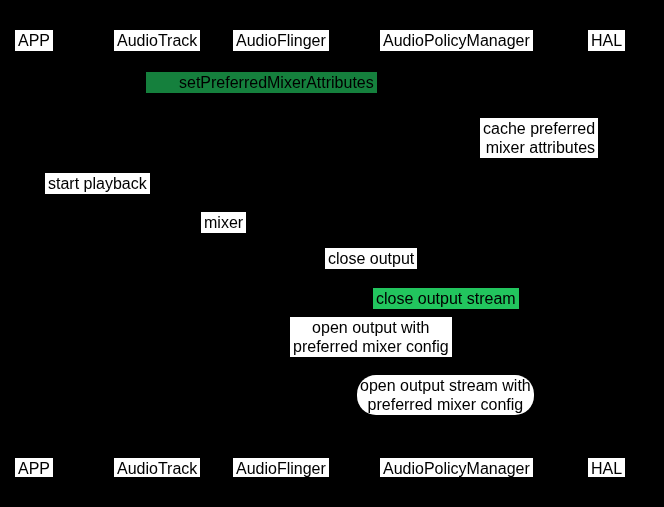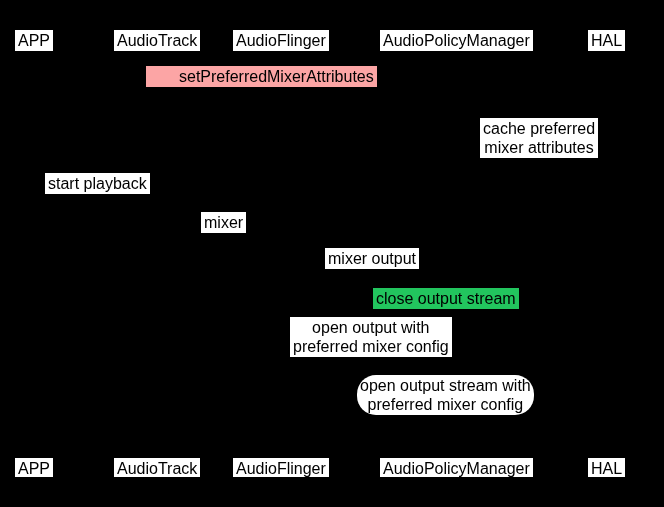--- a/index.html
+++ b/index.html
@@ -20,38 +20,38 @@
     background: #ffffff;
     color: #000000;
     font-size: 16px;
     line-height: 19px;
     padding: 1px 3px;
     white-space: pre-line;
     text-align: center;
     box-sizing: border-box;
   }
   .seq-label.align-left {
-    text-align: center;
+    text-align: right;
   }
 </style>
 </head>
 <body>
 
 <div class="canvas" style="background: rgb(0, 0, 0);">
     <div class="seq-label" style="left: 15px; top: 30px; background: rgb(255, 255, 255); color: rgb(0, 0, 0);">APP</div>
     <div class="seq-label" style="left: 114px; top: 30px; background: rgb(255, 255, 255); color: rgb(0, 0, 0);">AudioTrack</div>
     <div class="seq-label" style="left: 233px; top: 30px; background: rgb(255, 255, 255); color: rgb(0, 0, 0);">AudioFlinger</div>
     <div class="seq-label" style="left: 380px; top: 30px; background: rgb(255, 255, 255); color: rgb(0, 0, 0);">AudioPolicyManager</div>
     <div class="seq-label" style="left: 588px; top: 30px; background: rgb(255, 255, 255); color: rgb(0, 0, 0);">HAL</div>
-    <div class="seq-label" style="left: 146px; top: 66px; background: #fca5a5; color: rgb(0, 0, 0); padding-left: 33px;">setPreferredMixerAttributes</div>
+    <div class="seq-label" style="left: 146px; top: 72px; background: #15803d; color: rgb(0, 0, 0); padding-left: 33px;">setPreferredMixerAttributes</div>
     <div class="seq-label align-left" style="left: 480px; top: 118px; background: rgb(255, 255, 255); color: rgb(0, 0, 0);">cache preferred
 mixer attributes</div>
     <div class="seq-label" style="left: 45px; top: 173px; background: rgb(255, 255, 255); color: rgb(0, 0, 0);">start playback</div>
     <div class="seq-label" style="left: 201px; top: 212px; background: rgb(255, 255, 255); color: rgb(0, 0, 0);">mixer</div>
-    <div class="seq-label" style="left: 325px; top: 248px; background: rgb(255, 255, 255); color: rgb(0, 0, 0);">mixer output</div>
+    <div class="seq-label" style="left: 325px; top: 248px; background: rgb(255, 255, 255); color: rgb(0, 0, 0);">close output</div>
     <div class="seq-label" style="left: 373px; top: 288px; background: #22c55e; color: rgb(0, 0, 0);">close output stream</div>
     <div class="seq-label" style="left: 290px; top: 317px; background: rgb(255, 255, 255); color: rgb(0, 0, 0);">open output with
 preferred mixer config</div>
     <div class="seq-label" style="left: 357px; top: 375px; background: rgb(255, 255, 255); color: rgb(0, 0, 0); border-radius: 19px;">open output stream with
 preferred mixer config</div>
     <div class="seq-label" style="left: 15px; top: 458px; background: rgb(255, 255, 255); color: rgb(0, 0, 0);">APP</div>
     <div class="seq-label" style="left: 114px; top: 458px; background: rgb(255, 255, 255); color: rgb(0, 0, 0);">AudioTrack</div>
     <div class="seq-label" style="left: 233px; top: 458px; background: rgb(255, 255, 255); color: rgb(0, 0, 0);">AudioFlinger</div>
     <div class="seq-label" style="left: 380px; top: 458px; background: rgb(255, 255, 255); color: rgb(0, 0, 0);">AudioPolicyManager</div>
     <div class="seq-label" style="left: 588px; top: 458px; background: rgb(255, 255, 255); color: rgb(0, 0, 0);">HAL</div>

